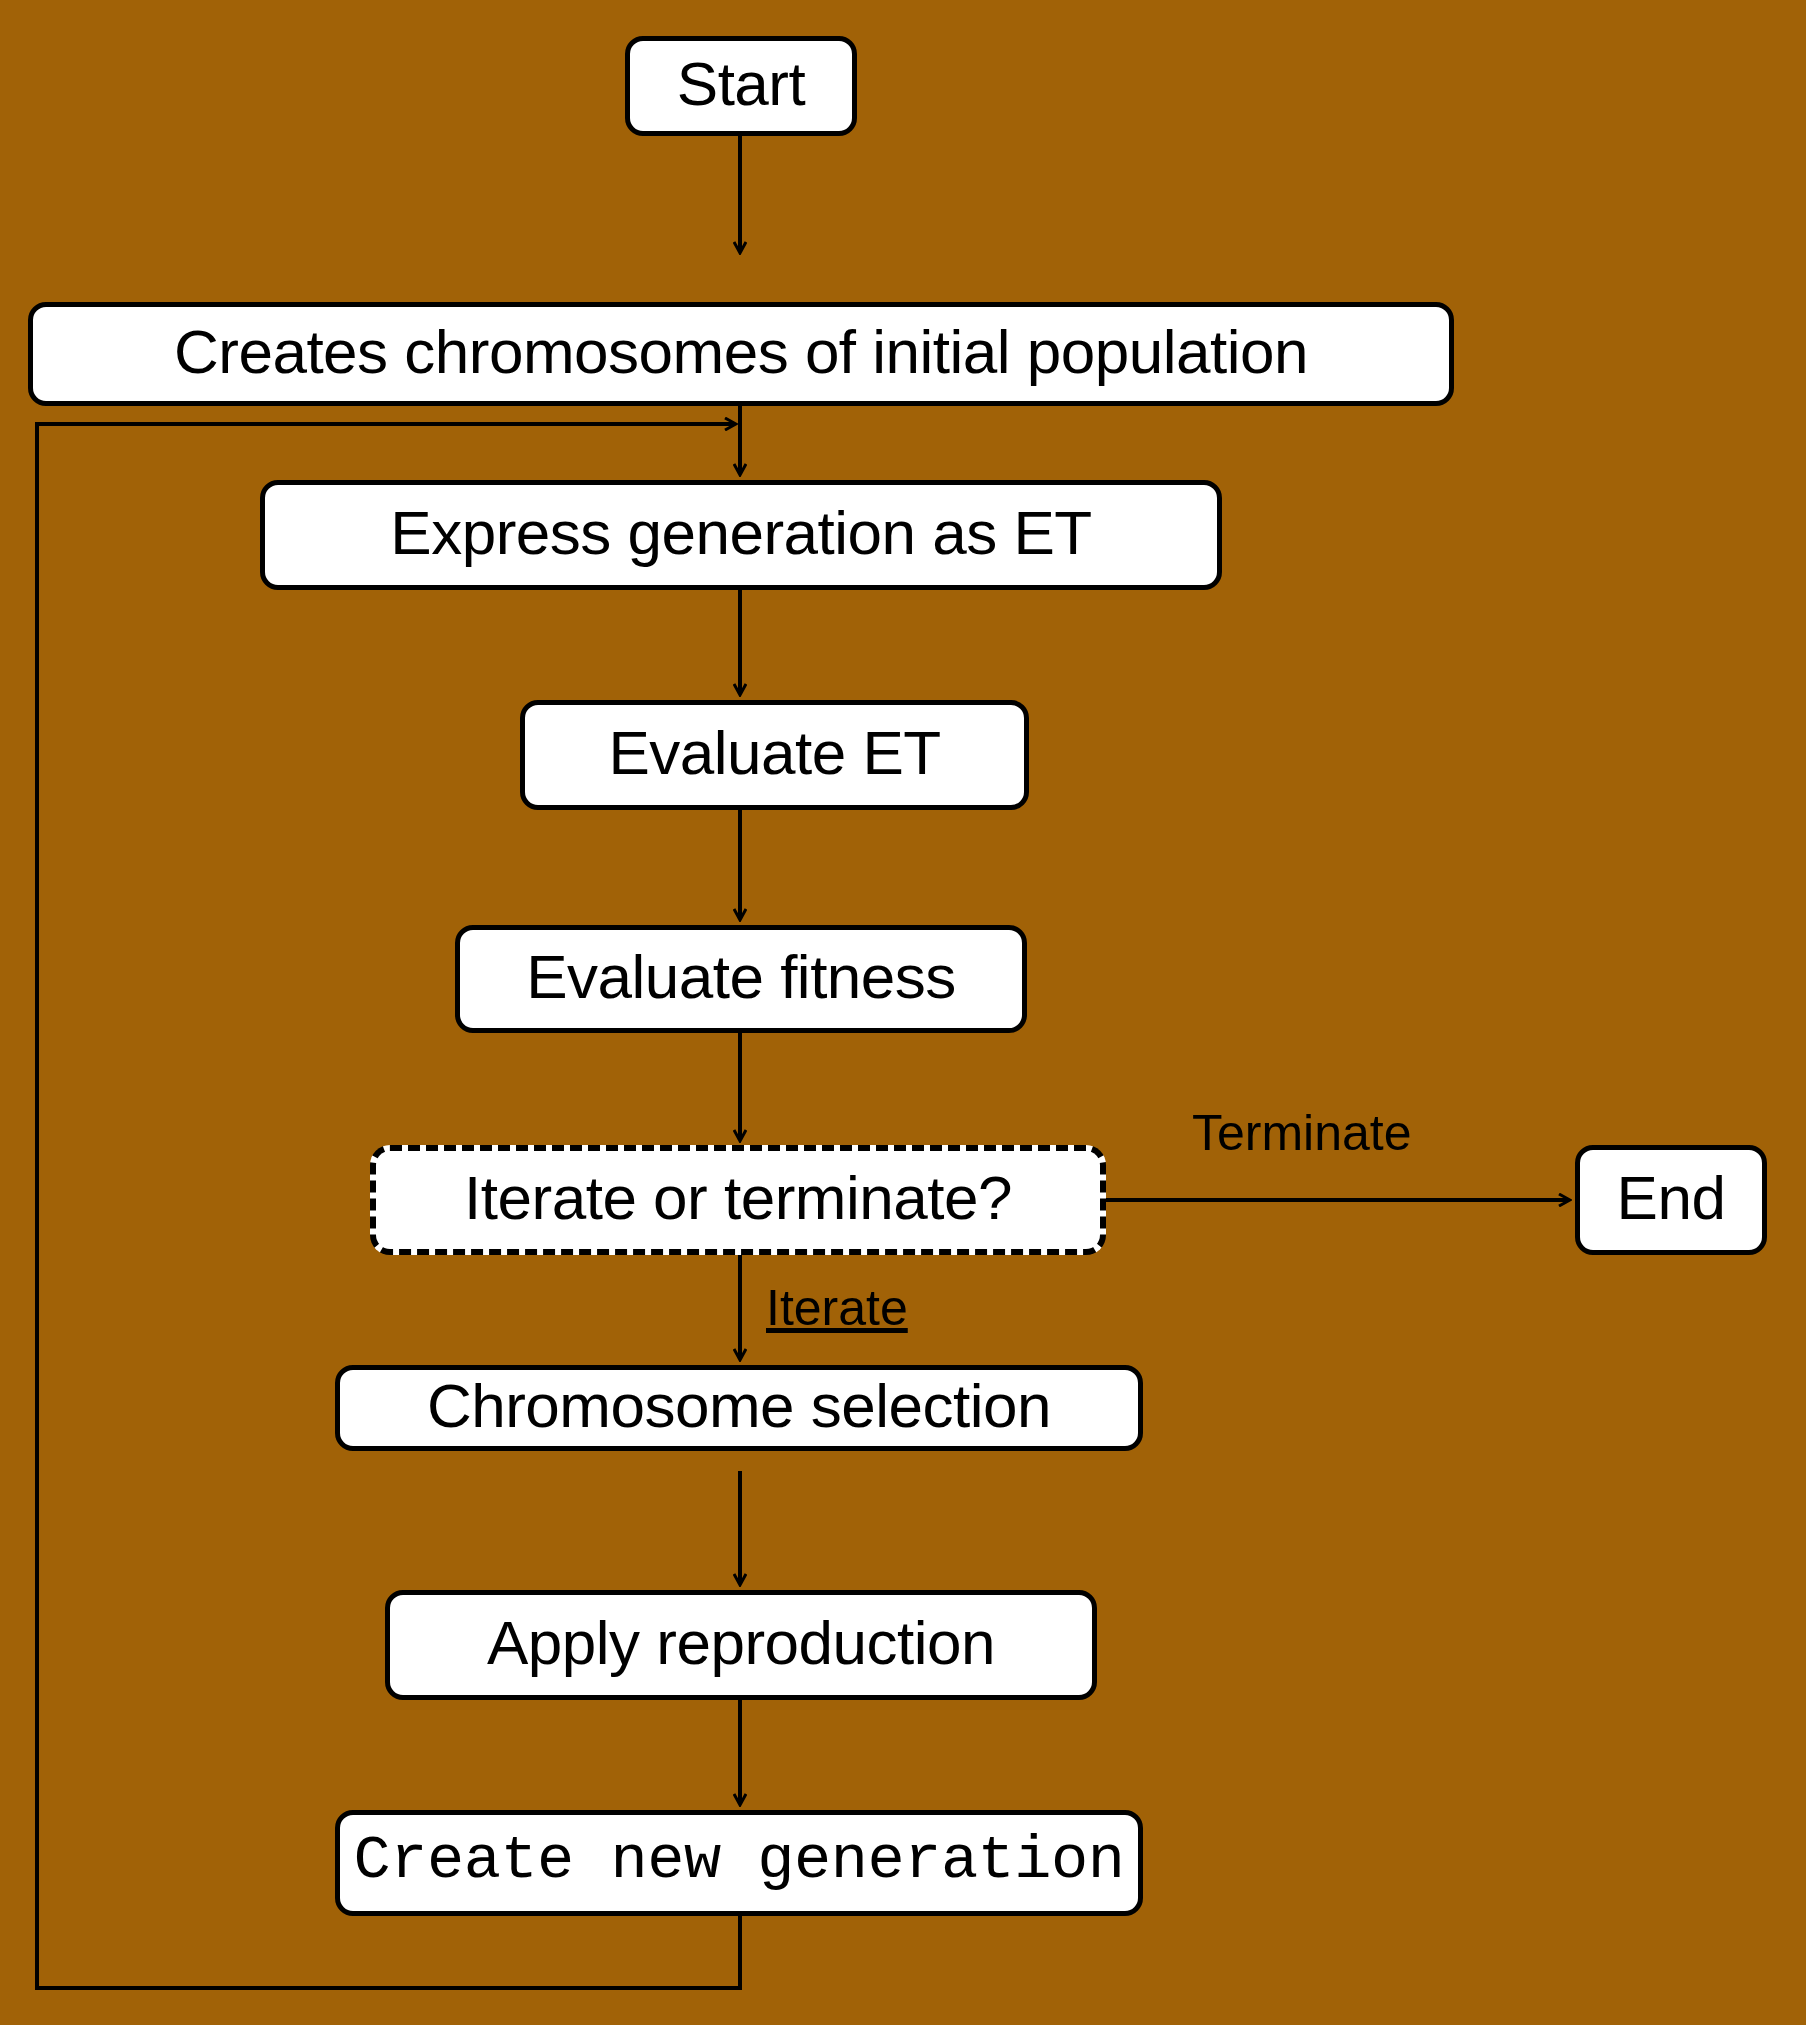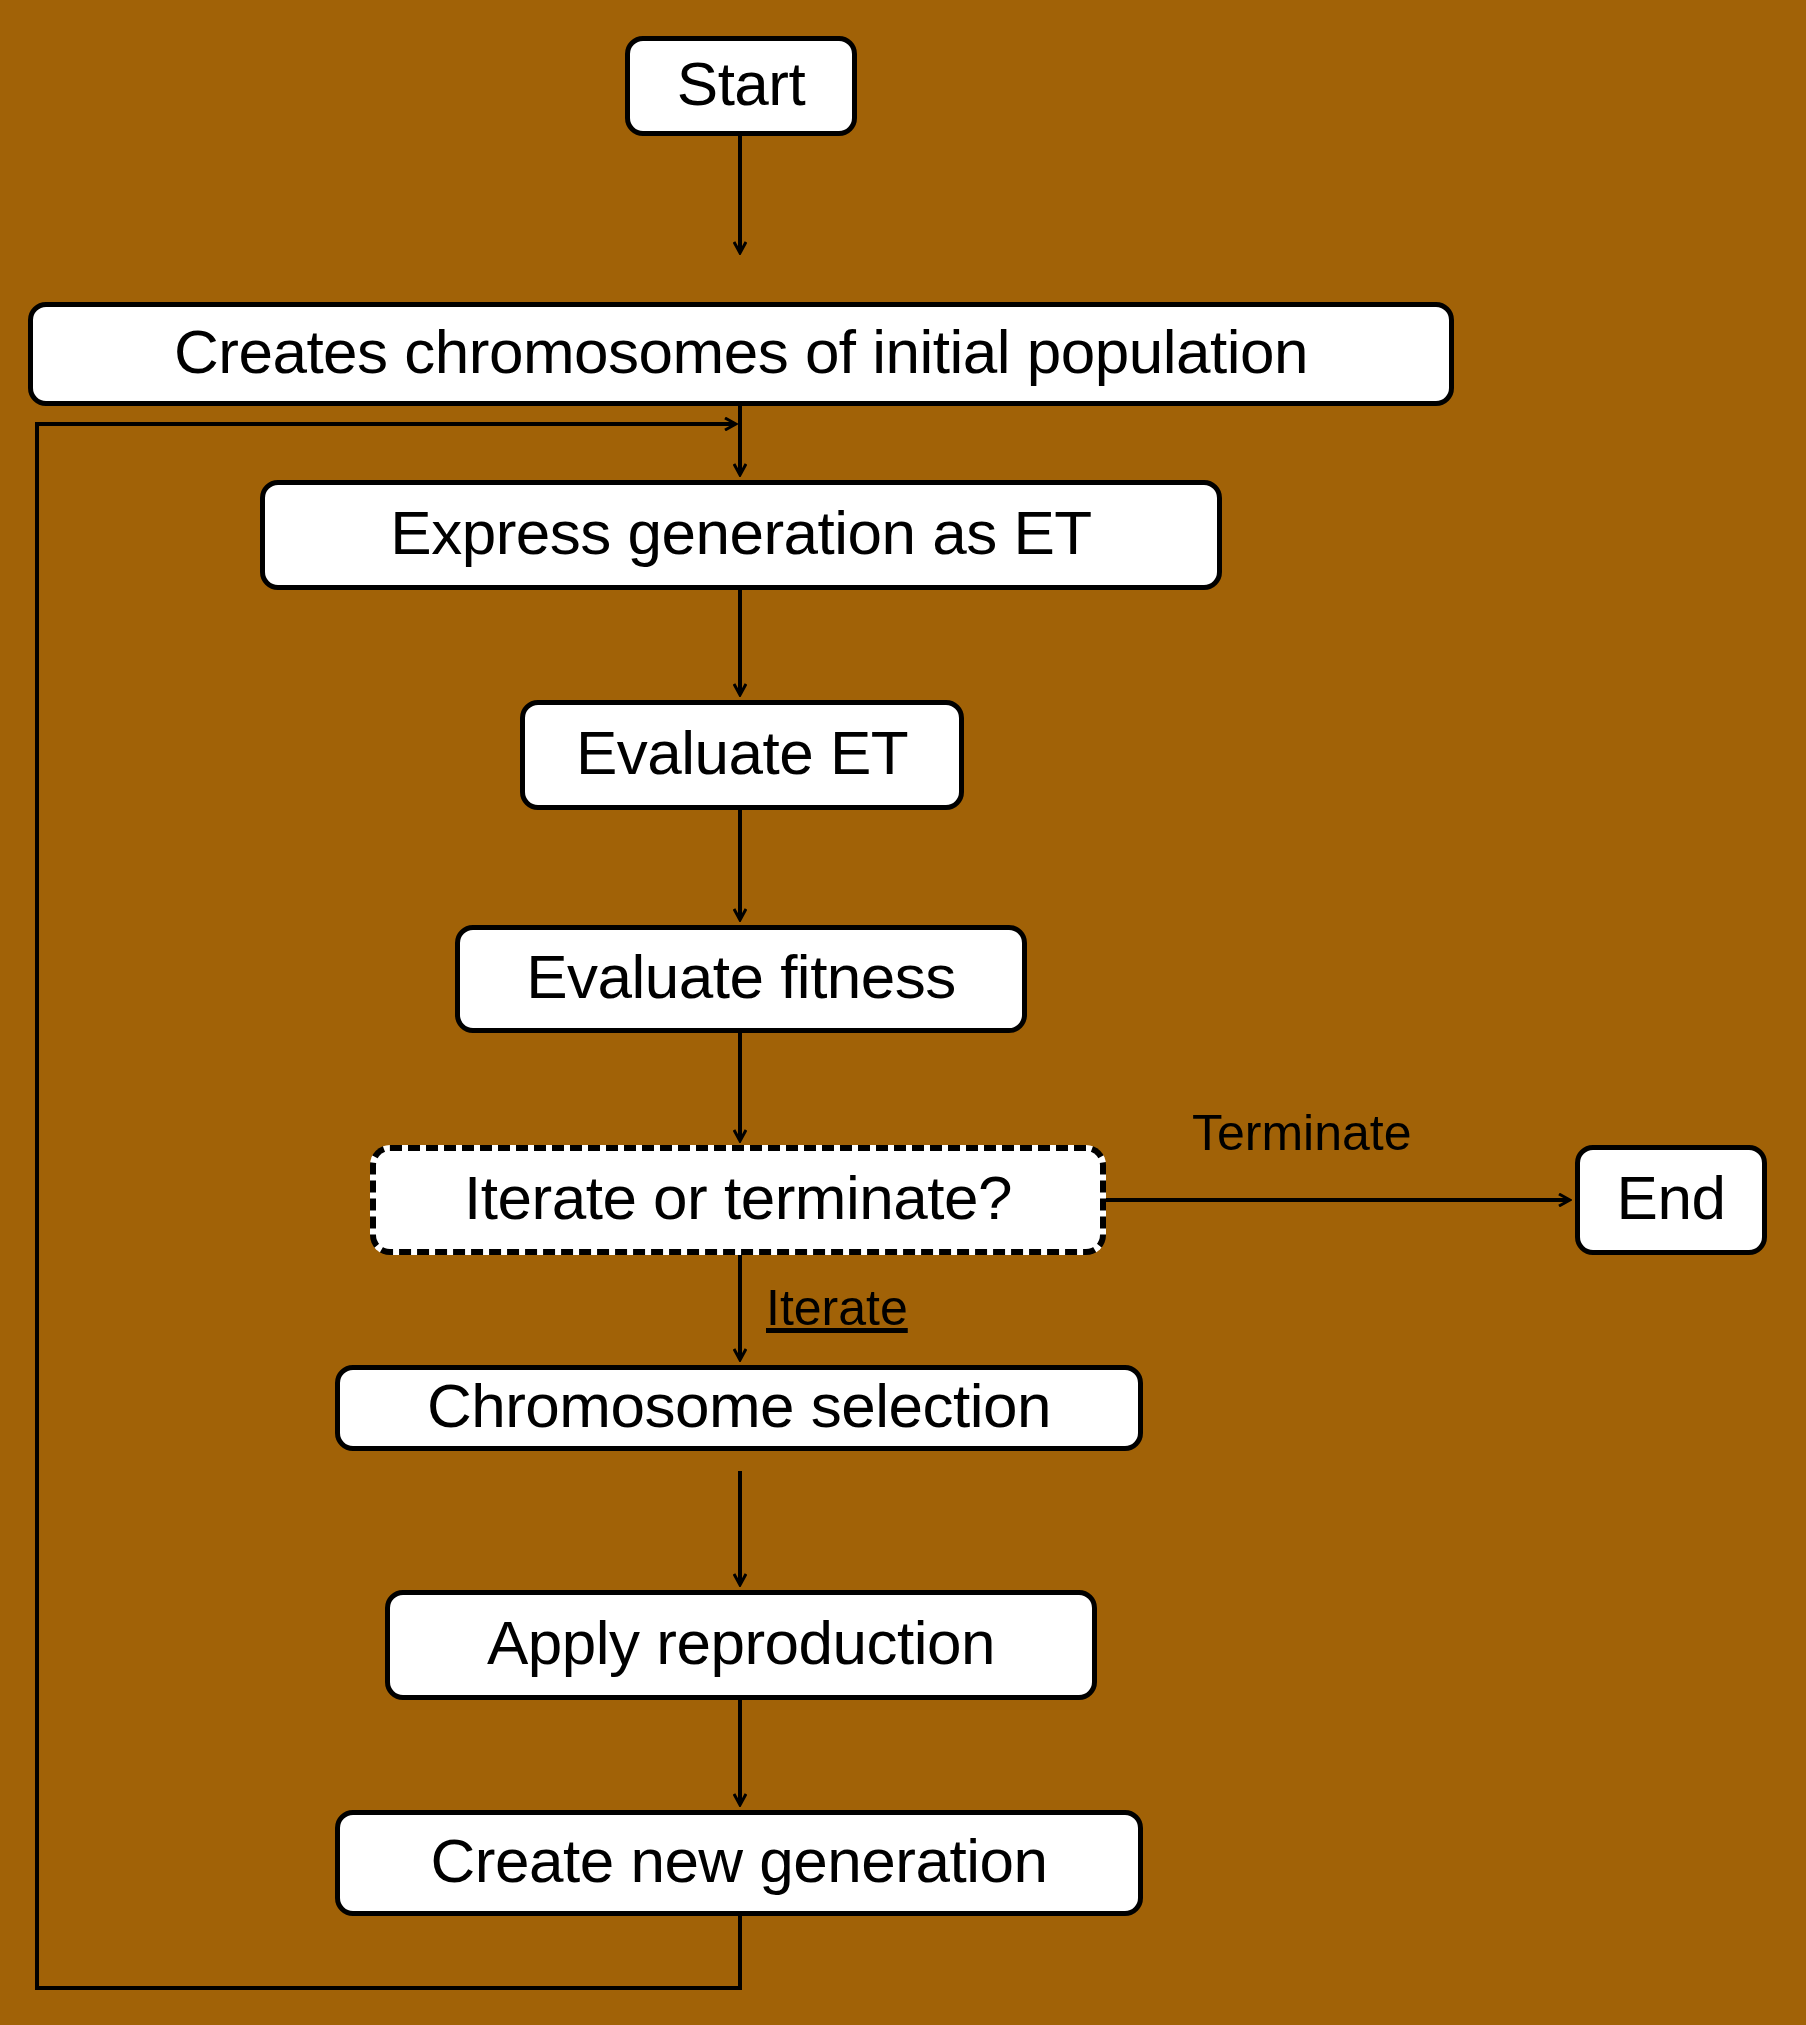--- a/index.html
+++ b/index.html
@@ -97,21 +97,21 @@
   </div>
 
   <div class="node" id="node-create-init" style="left: 28px; top: 258px; width: 1426px; height: 104px; margin-top: 44px;">
     <span class="node-label">Creates chromosomes of initial population</span>
   </div>
 
   <div class="node" id="node-express" style="left: 260px; top: 480px; width: 962px; height: 110px;">
     <span class="node-label">Express generation as ET</span>
   </div>
 
-  <div class="node" id="node-evaluate-et" style="left: 520px; top: 700px; width: 444px; height: 110px;">
+  <div class="node" id="node-evaluate-et" style="left: 520px; top: 700px; width: 509px; height: 110px;">
     <span class="node-label">Evaluate ET</span>
   </div>
 
   <div class="node" id="node-evaluate-fit" style="left: 455px; top: 925px; width: 572px; height: 108px;">
     <span class="node-label">Evaluate fitness</span>
   </div>
 
   <div class="node decision" id="node-decision" style="left: 370px; top: 1145px; width: 736px; height: 110px;">
     <span class="node-label">Iterate or terminate?</span>
   </div>
@@ -121,20 +121,20 @@
   </div>
 
   <div class="node" id="node-chrom-select" style="left: 335px; top: 1365px; width: 808px; height: 86px;">
     <span class="node-label">Chromosome selection</span>
   </div>
 
   <div class="node" id="node-apply-repro" style="left: 385px; top: 1590px; width: 712px; height: 110px;">
     <span class="node-label">Apply reproduction</span>
   </div>
 
-  <div class="node" id="node-new-gen" style="left: 335px; top: 1810px; width: 808px; height: 106px;">
+  <div class="node" id="node-new-gen" style="left: 335px; top: 1810px; width: 808px; height: 106px; font-family: Liberation Mono, monospace;">
     <span class="node-label">Create new generation</span>
   </div>
 
   <div class="edge-label" id="label-terminate" style="left: 1192px; top: 1108px;">Terminate</div>
   <div class="edge-label" id="label-iterate" style="left: 766px; top: 1283px; text-decoration: underline;">Iterate</div>
 
 </div>
 
 </body></html>

